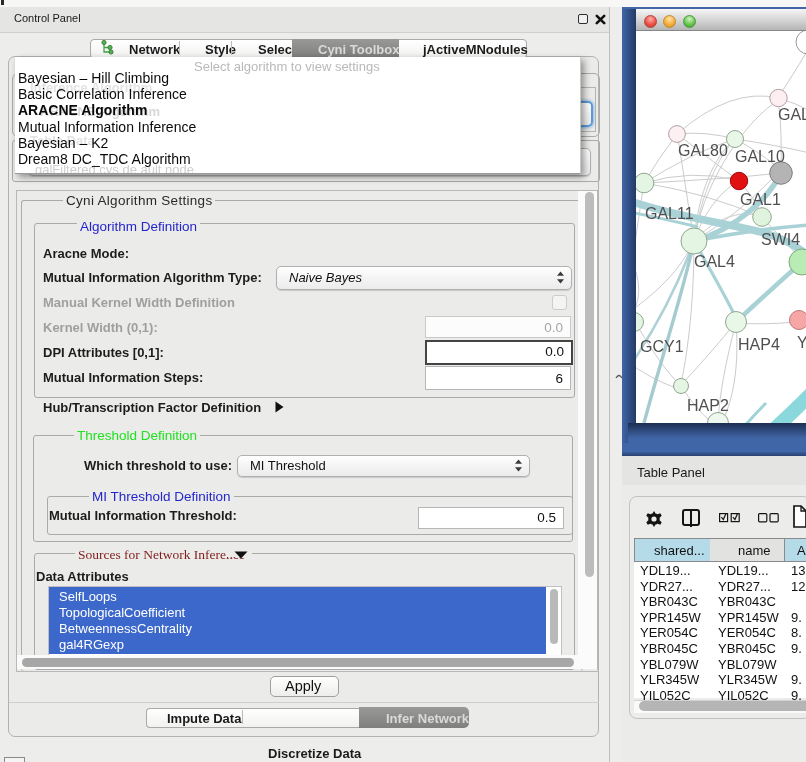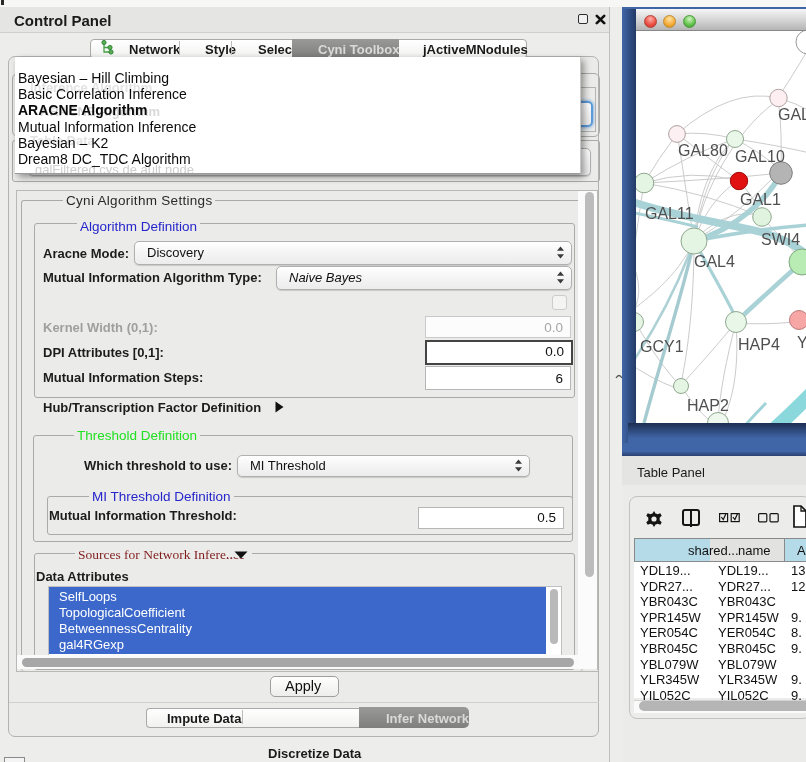--- a/index.html
+++ b/index.html
@@ -20,21 +20,21 @@
 </head>
 <body>
 <div id="root">
 
   <div class="abs" style="left:0;top:0;width:806px;height:7px;background:#f7f7f6;"></div>
   <div class="abs" style="left:1px;top:0;width:3px;height:5px;background:#2a2a2a;"></div>
 
   <div class="abs" style="left:0;top:7px;width:609px;height:755px;background:#ededeb;"></div>
 
   <div class="abs" style="left:0;top:7px;width:609px;height:25px;background:#e5e5e3;border-bottom:1px solid #cfcfcd;"></div>
-  <div class="abs" style="left:14px;top:12px;font-size:15px;color:#1a1a1a;font-weight:bold;">Control Panel</div>
+  <div class="abs" style="left:14px;top:12px;font-size:11px;color:#1a1a1a;">Control Panel</div>
   <div class="abs" style="left:578px;top:14px;width:8px;height:8px;border:1.5px solid #2e2e2e;border-radius:2px;background:#f0f0f0;"></div>
   <svg class="abs" style="left:595px;top:14px;" width="11" height="11" viewBox="0 0 11 11">
       <path d="M1.8 1.8 L9.2 9.2 M9.2 1.8 L1.8 9.2" stroke="#111" stroke-width="2.6" stroke-linecap="round"></path>
     </svg>
 
   <div class="abs" style="left:8px;top:56px;width:589px;height:679px;background:#ebebe9;border:1px solid #b2b2b0;border-radius:7px;"></div>
 
   <div class="abs" style="left:90px;top:39px;width:435px;height:18px;background:linear-gradient(#ffffff,#f1f1f0);border:1px solid #a9a9a7;border-radius:4px;"></div>
   <svg class="abs" style="left:101px;top:40px;" width="13" height="15" viewBox="0 0 13 15">
     <path d="M3 3 L3 12 L9.5 12 M3 7.5 L8 7.5" stroke="#44a044" stroke-width="1.3" fill="none"></path>
@@ -59,37 +59,31 @@
 
   <div class="abs" style="left:16px;top:190px;width:581px;height:480px;border:1px solid #b8b8b6;border-right:none;"></div>
 
   <div class="group" style="left:21px;top:200px;width:560px;height:470px;border-bottom:none;"></div>
   <div class="gtitle" style="left:25px;top:193px;color:#2a2a2a;letter-spacing:0.3px;">Cyni Algorithm Settings</div>
 
   <div class="group" style="left:34px;top:223px;width:539px;height:173px;"></div>
   <div class="gtitle" style="left:39px;top:219px;color:#2525cc;">Algorithm Definition</div>
 
   <div class="lbl" style="left:43px;top:246px;">Aracne Mode:</div>
-  <div class="combo" style="left:134px;top:241px;width:436px;height:22px;">
-    <div class="ctext">Discovery</div>
-    <svg class="spin" viewBox="0 0 9 13">
-        <path d="M4.5 0.5 L8 4.7 L1 4.7 Z" fill="#3a3a3a"></path>
-        <path d="M4.5 12.5 L8 8.3 L1 8.3 Z" fill="#3a3a3a"></path>
-      </svg>
-  </div>
 
   <div class="lbl" style="left:43px;top:270px;">Mutual Information Algorithm Type:</div>
   <div class="combo" style="left:276px;top:266px;width:294px;height:22px;font-style:italic;">
     <div class="ctext">Naive Bayes</div>
     <svg class="spin" viewBox="0 0 9 13">
         <path d="M4.5 0.5 L8 4.7 L1 4.7 Z" fill="#3a3a3a"></path>
         <path d="M4.5 12.5 L8 8.3 L1 8.3 Z" fill="#3a3a3a"></path>
       </svg>
   </div>
 
+  <div class="lbl dis" style="left:43px;top:295px;">Manual Kernel Width Definition</div>
   <div class="abs" style="left:552px;top:295px;width:13px;height:13px;border:1px solid #cccccc;border-radius:3px;background:#f4f4f3;"></div>
 
   <div class="lbl dis" style="left:43px;top:320px;">Kernel Width (0,1):</div>
   <div class="field" style="left:425px;top:316px;width:144px;height:20px;border-color:#c9c9c9;background:#fcfcfc;">
     <div class="fieldtext" style="color:#a6a6a6;">0.0</div>
   </div>
 
   <div class="lbl" style="left:43px;top:345px;">DPI Attributes [0,1]:</div>
   <div class="field" style="left:425px;top:340px;width:144px;height:21px;border:2px solid #444444;">
     <div class="fieldtext" style="top:2px;">0.0</div>
@@ -158,20 +152,21 @@
   <div class="tabtxt" style="left:374px;top:711px;color:#dadad8;">Infer Network</div>
 
   <div class="abs" style="left:4px;top:757px;width:19px;height:10px;border:1.5px solid #8a8a8a;background:#f4f4f4;"></div>
 
   <div class="abs" style="left:15px;top:57px;width:565px;height:116px;background:#ffffff;border-right:1px solid #c8c8c8;border-bottom:1px solid #9a9a9a;box-shadow:3px 3px 7px rgba(0,0,0,0.4);"></div>
   <div class="abs" style="left:15px;top:57px;width:565px;height:116px;overflow:hidden;border-radius:0 0 6px 6px;">
     <div class="abs" style="left:15px;top:23px;font-size:13px;color:#e3e3e3;font-weight:bold;">Inference Algorithm</div>
     <div class="abs" style="left:15px;top:76px;font-size:13px;color:#e3e3e3;font-weight:bold;">Table Data</div>
     <div class="abs" style="left:25px;top:47px;font-size:13px;color:#d8d8d8;font-weight:bold;">ARACNE Algorithm</div>
     <div class="abs" style="left:20px;top:105px;font-size:13px;color:#cfcfcf;">galFiltered.cys de ault node</div>
+    <div class="abs" style="left:179px;top:2px;font-size:13px;color:#b9b9b9;">Select algorithm to view settings</div>
     <div class="abs" style="left:3px;top:13px;font-size:14px;color:#0a0a0a;line-height:16.2px;white-space:nowrap;">Bayesian – Hill Climbing<br>Basic Correlation Inference<br><b>ARACNE Algorithm</b><br>Mutual Information Inference<br>Bayesian – K2<br>Dream8 DC_TDC Algorithm</div>
   </div>
 
   <div class="abs" style="left:609px;top:7px;width:1px;height:755px;background:#c0c0be;"></div>
   <div class="abs" style="left:610px;top:7px;width:12px;height:755px;background:#ededeb;"></div>
   <svg class="abs" style="left:615px;top:372px;" width="8" height="8" viewBox="0 0 8 8">
       <path d="M1 6 Q4 1 7 6" stroke="#555" stroke-width="1.3" fill="none"></path>
     </svg>
 
   <div class="abs" style="left:622px;top:7px;width:184px;height:449px;background:#4066a8;"></div>
@@ -289,21 +284,21 @@
   </svg>
   <svg class="abs" style="left:793px;top:505px;" width="13" height="23" viewBox="0 0 13 23">
       <path d="M1 1 L8 1 L13 6 L13 22 L1 22 Z" fill="#fff" stroke="#141414" stroke-width="1.7"></path>
       <path d="M8 1 L8 6 L13 6" fill="none" stroke="#141414" stroke-width="1.3"></path>
     </svg>
 
   <div class="abs" style="left:634px;top:538px;width:172px;height:160px;background:#ffffff;"></div>
   <div class="abs" style="left:634px;top:538px;width:75px;height:22px;background:#b5dbe9;border:1px solid #8a8a8a;"></div>
   <div class="abs" style="left:710px;top:538px;width:74px;height:22px;background:#e2e2e0;border:1px solid #8a8a8a;border-left:none;"></div>
   <div class="abs" style="left:785px;top:538px;width:21px;height:22px;background:#b5dbe9;border:1px solid #8a8a8a;border-left:none;border-right:none;"></div>
-  <div class="abs" style="left:654px;top:543px;font-size:13px;color:#111;margin-left:34px;">shared...</div>
+  <div class="abs" style="left:654px;top:543px;font-size:13px;color:#111;">shared...</div>
   <div class="abs" style="left:738px;top:543px;font-size:13px;color:#111;">name</div>
   <div class="abs" style="left:797px;top:543px;font-size:13px;color:#111;">A</div>
   <div class="abs" style="left:640px;top:563px;font-size:13px;line-height:15.6px;color:#111;">YDL19...<br>YDR27...<br>YBR043C<br>YPR145W<br>YER054C<br>YBR045C<br>YBL079W<br>YLR345W<br>YIL052C</div>
   <div class="abs" style="left:718px;top:563px;font-size:13px;line-height:15.6px;color:#111;">YDL19...<br>YDR27...<br>YBR043C<br>YPR145W<br>YER054C<br>YBR045C<br>YBL079W<br>YLR345W<br>YIL052C</div>
   <div class="abs" style="left:791px;top:563px;font-size:13px;line-height:15.6px;color:#111;">13<br>12<br><br>9.<br>8.<br>9.<br><br>9.<br>9.</div>
 
   <div class="abs" style="left:634px;top:700px;width:172px;height:12px;background:#fafafa;border-top:1px solid #d2d2d2;"></div>
   <div class="abs" style="left:639px;top:701px;width:167px;height:10px;background:#b5b5b5;border-radius:5px 0 0 5px;"></div>
 </div>
 

